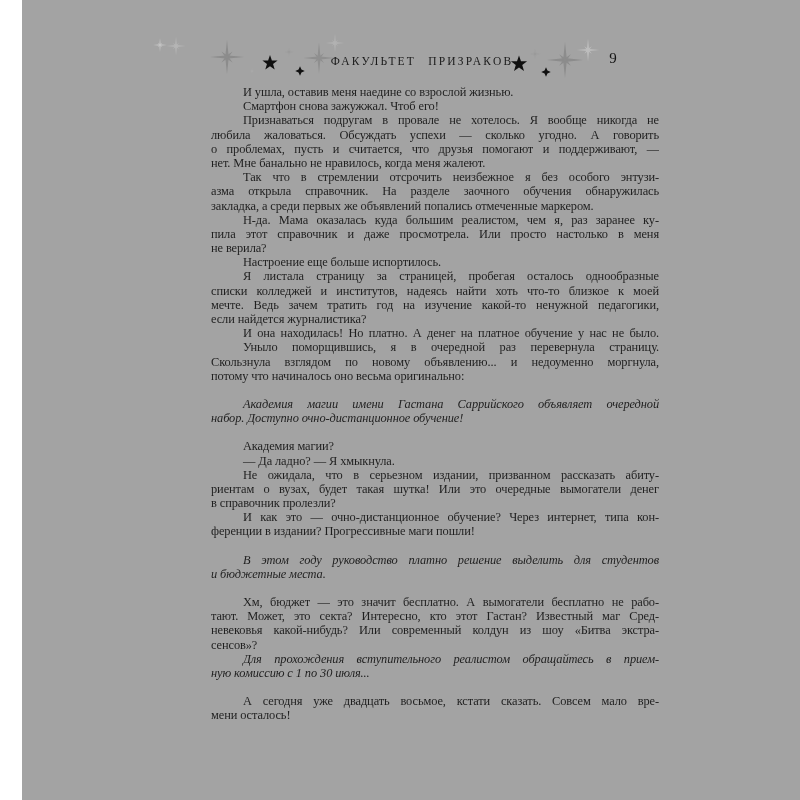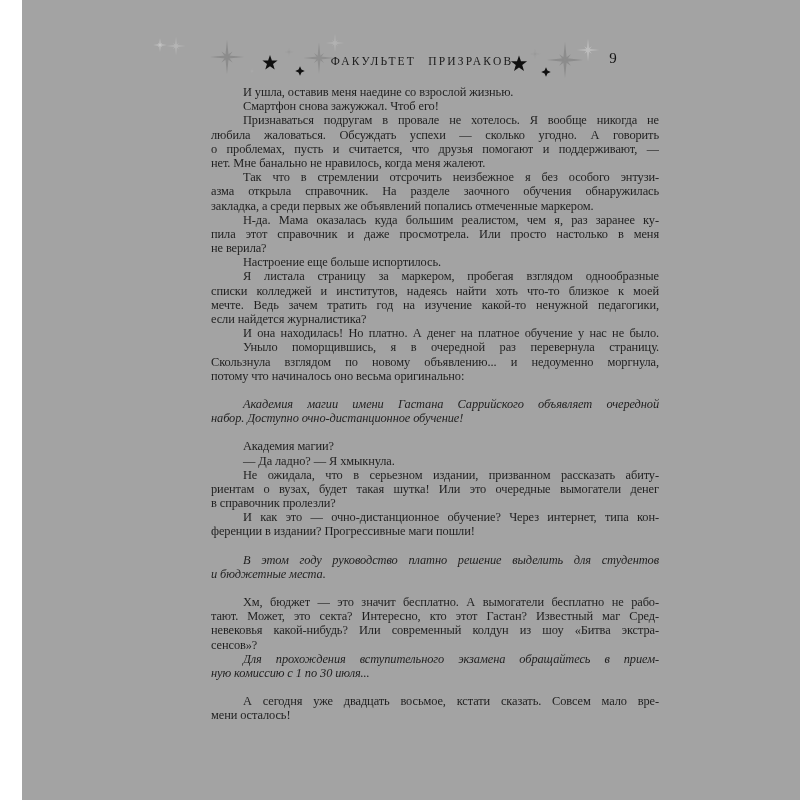--- a/index.html
+++ b/index.html
@@ -121,21 +121,21 @@
       </div>
       <div class="para">
         <div class="line first">Н-да. Мама оказалась куда большим реалистом, чем я, раз заранее ку-</div>
         <div class="line">пила этот справочник и даже просмотрела. Или просто настолько в меня</div>
         <div class="line last">не верила?</div>
       </div>
       <div class="para">
         <div class="line first last">Настроение еще больше испортилось.</div>
       </div>
       <div class="para">
-        <div class="line first">Я листала страницу за маркером, пробегая взглядом однообразные</div>
+        <div class="line first">Я листала страницу за страницей, пробегая осталось однообразные</div>
         <div class="line">списки колледжей и институтов, надеясь найти хоть что-то близкое к моей</div>
         <div class="line">мечте. Ведь зачем тратить год на изучение какой-то ненужной педагогики,</div>
         <div class="line last">если найдется журналистика?</div>
       </div>
       <div class="para">
         <div class="line first">И она находилась! Но платно. А денег на платное обучение у нас не было.</div>
       </div>
       <div class="para">
         <div class="line first">Уныло поморщившись, я в очередной раз перевернула страницу.</div>
         <div class="line">Скользнула взглядом по новому объявлению... и недоуменно моргнула,</div>
@@ -164,21 +164,21 @@
         <div class="line first">В этом году руководство платно решение выделить для студентов</div>
         <div class="line last">и бюджетные места.</div>
       </div>
       <div class="para gap">
         <div class="line first">Хм, бюджет — это значит бесплатно. А вымогатели бесплатно не рабо-</div>
         <div class="line">тают. Может, это секта? Интересно, кто этот Гастан? Известный маг Сред-</div>
         <div class="line">невековья какой-нибудь? Или современный колдун из шоу «Битва экстра-</div>
         <div class="line last">сенсов»?</div>
       </div>
       <div class="para italic">
-        <div class="line first">Для прохождения вступительного экзамена обращайтесь в прием-</div>
+        <div class="line first">Для прохождения вступительного реалистом обращайтесь в прием-</div>
         <div class="line last">ную комиссию с 1 по 30 июля...</div>
       </div>
       <div class="para gap">
         <div class="line first">А сегодня уже двадцать восьмое, кстати сказать. Совсем мало вре-</div>
         <div class="line last">мени осталось!</div>
       </div>
     </div>
 
 </div>
 

